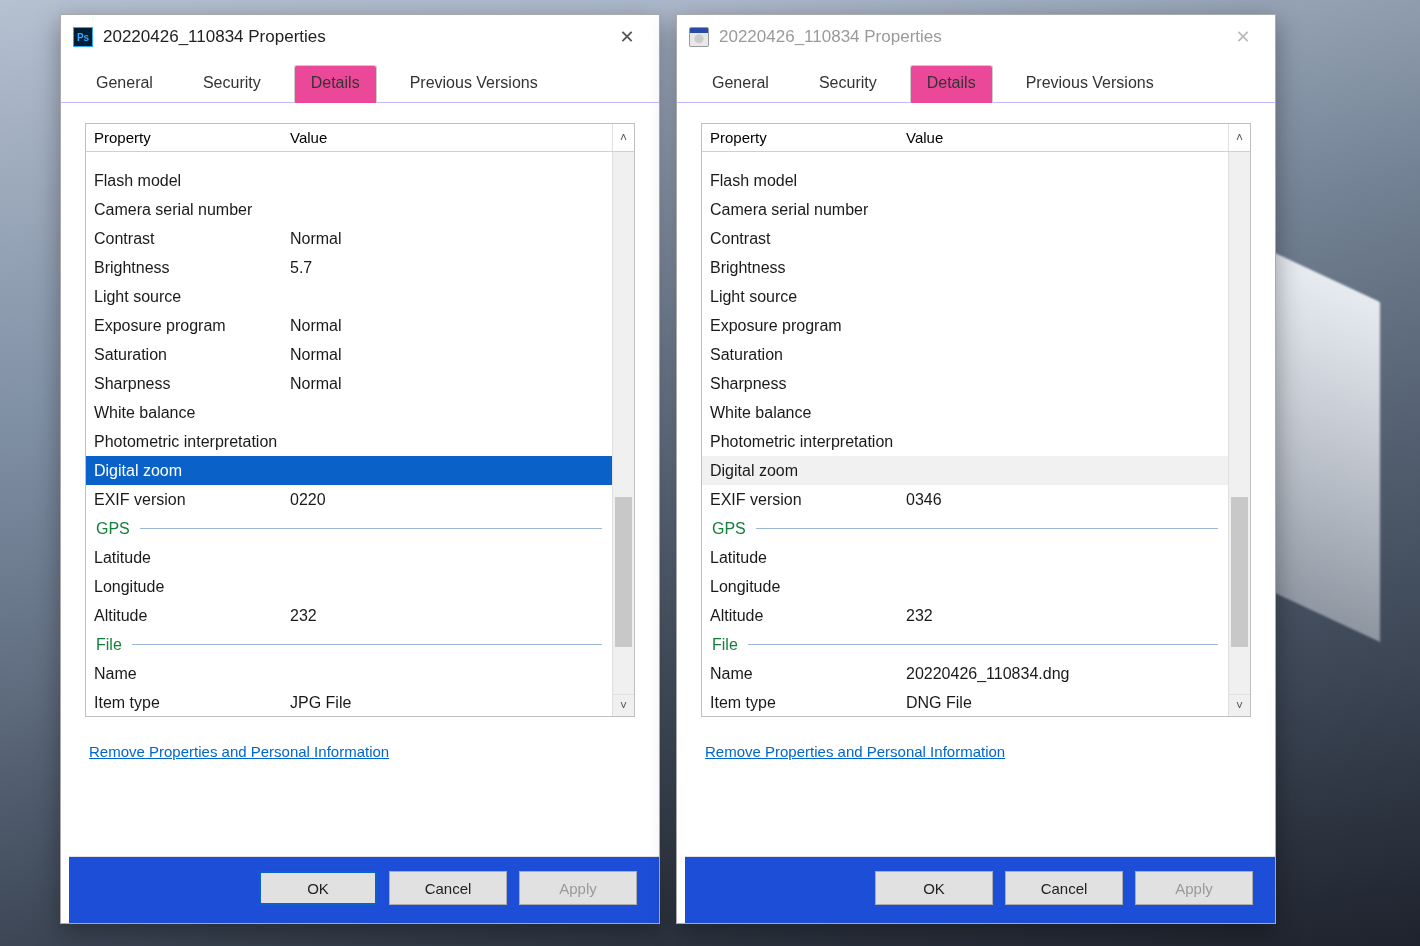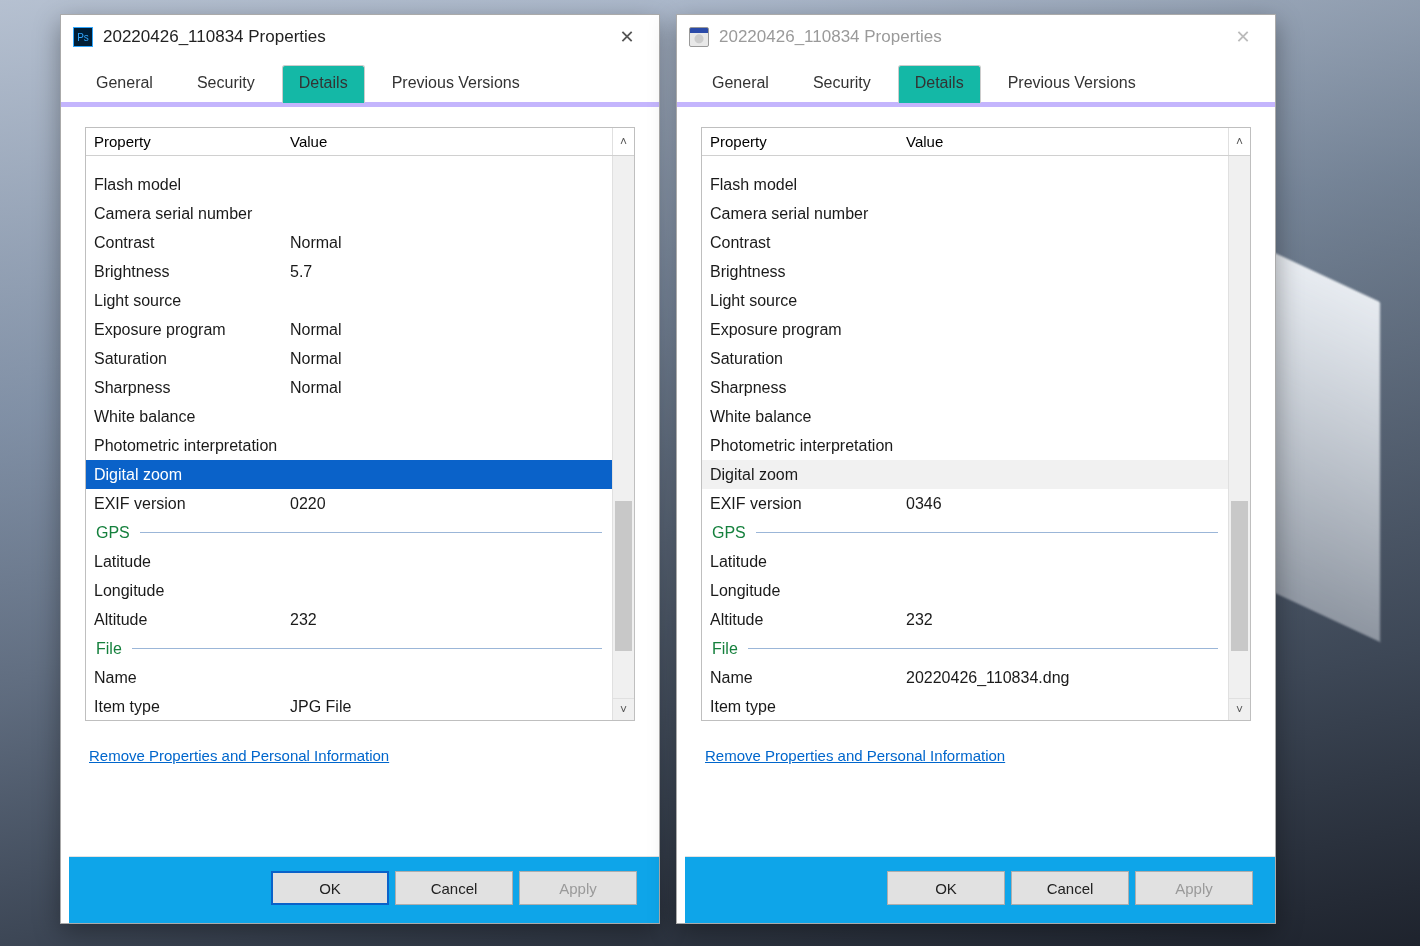--- a/index.html
+++ b/index.html
@@ -44,54 +44,54 @@
   height: 44px;
   display: flex;
   align-items: center;
   padding: 0 10px 0 12px;
   font-size: 17px;
   color: #222;
 }
 .titlebar .icon-box {
   width: 20px; height: 20px; margin-right: 10px;
   display:flex; align-items:center; justify-content:center;
-  font-size:10px; font-weight:normal;
+  font-size:10px; font-weight:bold;
 }
 .icon-ps { background:#001e36; color:#31a8ff; border:1px solid #31a8ff; }
 .icon-dng {
   width:20px;height:20px;border:1px solid #999;border-radius:2px;
   background:
     radial-gradient(circle at 50% 60%, #ccc 0 4px, transparent 5px),
     linear-gradient(#2a4aa8,#2a4aa8) top/100% 5px no-repeat,
     #e8e8e8;
 }
 .titlebar .spacer { flex: 1; }
 .close-x {
   width: 44px; height: 30px; display:flex; align-items:center; justify-content:center;
   font-size: 18px; color: #555; cursor:pointer;
 }
 .dialog.right .close-x { color: #bbb; }
 .tabs {
   display: flex;
   padding: 6px 18px 0 18px;
-  border-bottom: 5px solid #c4b5fd;
-  gap: 10px;
+  border-bottom: 1px solid #c4b5fd;
+  gap: 16px;
 }
 .tab {
   padding: 8px 16px 10px 16px;
   font-size: 16px;
   color: #333;
   cursor: pointer;
   border: 1px solid transparent;
   border-bottom: none;
   position: relative;
 }
 .tab.active {
   border-color: #ccc;
-  background: #14b8a6;
+  background: #ec4899;
   margin-bottom: -1px;
   border-radius: 3px 3px 0 0;
 }
 .content {
   flex: 1;
   padding: 20px 24px 10px 24px;
   display:flex; flex-direction:column;
   overflow:hidden;
 }
 .grid-wrap {
@@ -150,24 +150,24 @@
   display:flex;align-items:center;justify-content:center;
   font-size:12px; color:#555; background:#f0f0f0; border-top:1px solid #e0e0e0;
 }
 .link-row {
   padding: 26px 4px 10px 4px;
 }
 .link {
   color:#0066cc; text-decoration:underline; font-size:15px; cursor:pointer;
 }
 .button-row {
-  display:flex; justify-content:flex-end; gap:6px;
+  display:flex; justify-content:flex-end; gap:12px;
   padding: 14px 22px 18px 22px;
   border-top:1px solid #e2e2e2;
-  background:#0ea5e9;
+  background:#1d4ed8;
   margin-left:8px;
 }
 .btn {
   min-width: 118px; height:34px;
   background:#e1e1e1; border:1px solid #adadad;
   font-size:15px; color:#222; cursor:pointer;
   display:flex;align-items:center;justify-content:center;
 }
 .btn.default { border:2px solid #0a62c9; background:#e1e1e1; }
 .btn.disabled { color:#9a9a9a; cursor:default; }
@@ -388,20 +388,21 @@
             <div class="section-row">
               <span>File</span>
               <div class="line"></div>
             </div>
             <div class="row">
               <div class="p">Name</div>
               <div class="v">20220426_110834.dng</div>
             </div>
             <div class="row">
               <div class="p">Item type</div>
+              <div class="v">DNG File</div>
             </div>
           </div>
         <div class="scrollbar">
           <div class="scroll-thumb" style="top: 345px; height: 150px;"></div>
           <div class="scroll-down">˅</div>
         </div>
       </div>
     </div>
     <div class="link-row">
       <span class="link">Remove Properties and Personal Information</span>

